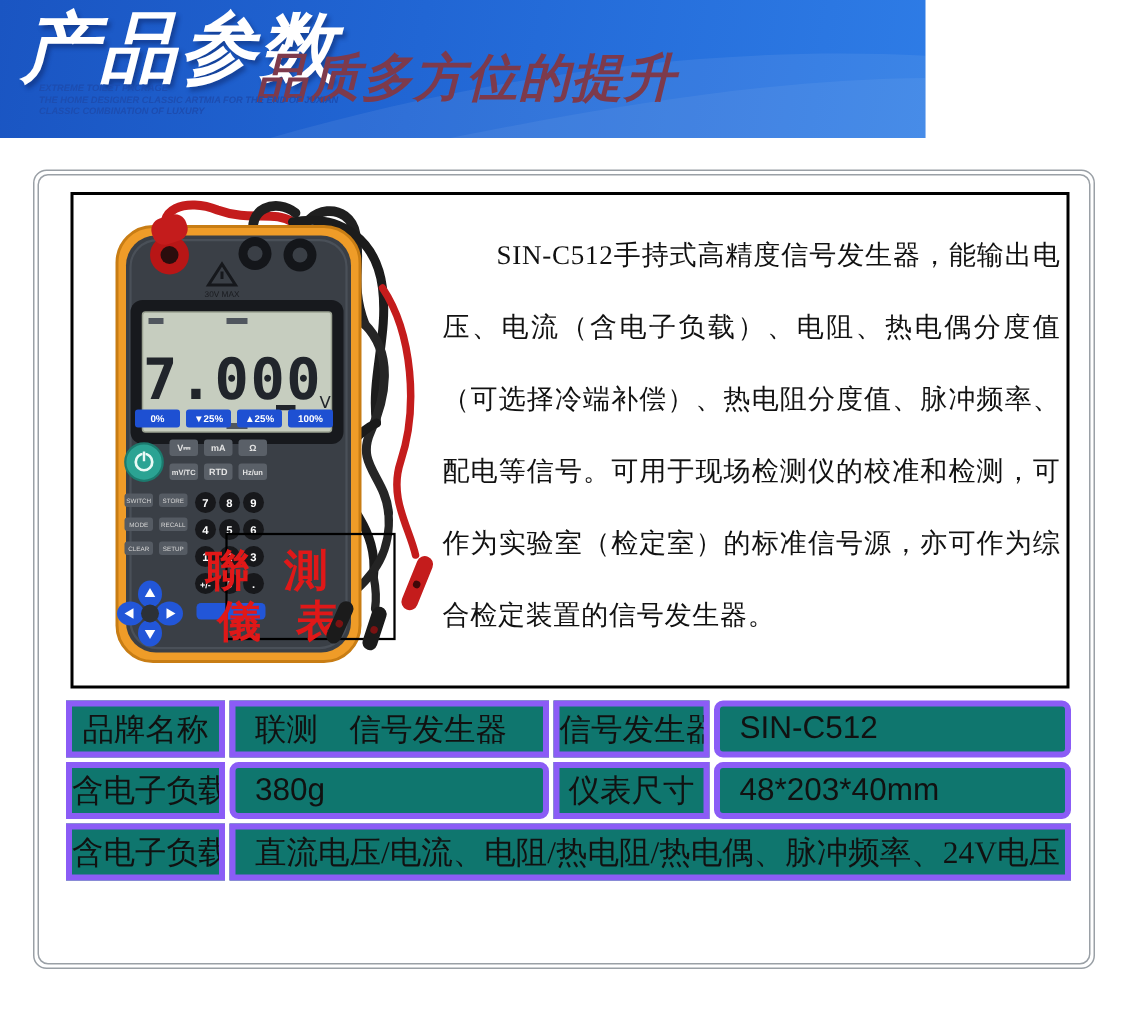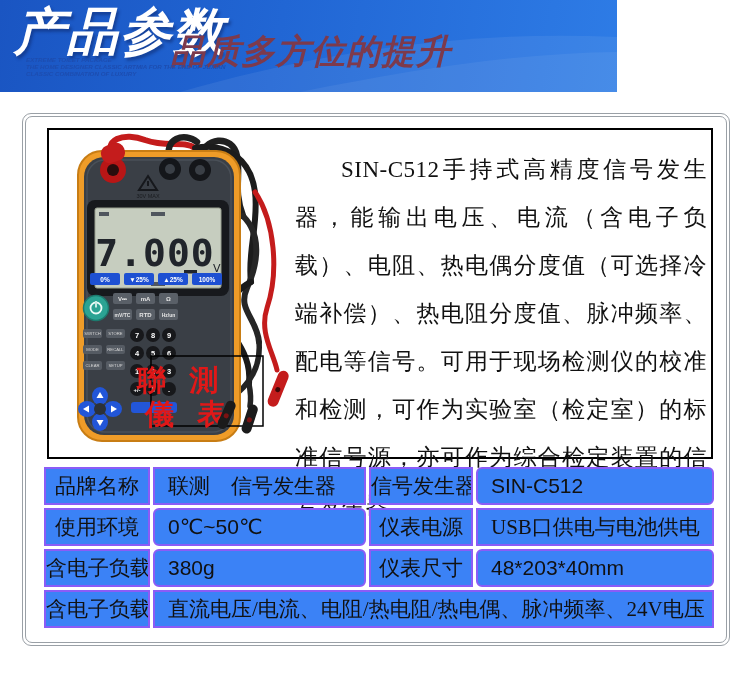--- a/index.html
+++ b/index.html
@@ -24,29 +24,29 @@
   
   .frame { position:absolute; left:22px; top:113px; width:708px; height:533px;
            border:1px solid #9aa0a6; border-radius:9px; padding:2px; background:#fff; }
   .frame-inner { width:100%; height:100%; border:1px solid #9aa0a6; border-radius:7px;
                  position:relative; background:#fff; }
 
   
   .photo-box { position:absolute; left:21px; top:11px; width:666px; height:331px;
                border:2px solid #000; background:#fff; }
   .device-svg { position:absolute; left:2px; top:2px; }
-  .desc { position:absolute; left:246px; top:16px; width:412px; font-size:23px;
+  .desc { position:absolute; left:246px; top:16px; width:412px; font-size:18px;
           line-height:48px; color:#111; text-align:justify; text-indent:2em;
           letter-spacing:.5px; }
 
   
   table.spec { position:absolute; left:15px; top:347px; width:676px;
                border-collapse:separate; border-spacing:3px; table-layout:fixed; }
-  table.spec td { border:2px solid #8b5cf6; height:38px; font-size:21px; color:#111;
-                  overflow:hidden; white-space:nowrap; background:#3b82f6; }
+  table.spec td { border:4px solid #8b5cf6; height:38px; font-size:21px; color:#111;
+                  overflow:hidden; white-space:nowrap; background:#0f766e; }
   td.lbl { text-align:center; }
   td.val { padding-left:13px; }
   td.latin { font-family:"Liberation Sans","DejaVu Sans",sans-serif; font-size:20px;border-radius:6px; }
   td.long  { font-size:20px; letter-spacing:0;margin-left:48px; }
 </style>
 </head>
 <body>
 
 <div class="page">
 
@@ -239,26 +239,20 @@
             <col>
           </colgroup>
         <tbody>
           <tr>
             <td class="lbl">品牌名称</td>
             <td class="val">联测　信号发生器</td>
             <td class="lbl">信号发生器</td>
             <td class="val latin">SIN-C512</td>
           </tr>
           <tr>
-            <td class="lbl">使用环境</td>
-            <td class="val latin">0℃~50℃</td>
-            <td class="lbl">仪表电源</td>
-            <td class="val">USB口供电与电池供电</td>
-          </tr>
-          <tr>
             <td class="lbl">含电子负载</td>
             <td class="val latin">380g</td>
             <td class="lbl">仪表尺寸</td>
             <td class="val latin">48*203*40mm</td>
           </tr>
           <tr>
             <td class="lbl">含电子负载</td>
             <td class="val long" colspan="3">直流电压/电流、电阻/热电阻/热电偶、脉冲频率、24V电压</td>
           </tr>
         </tbody>

